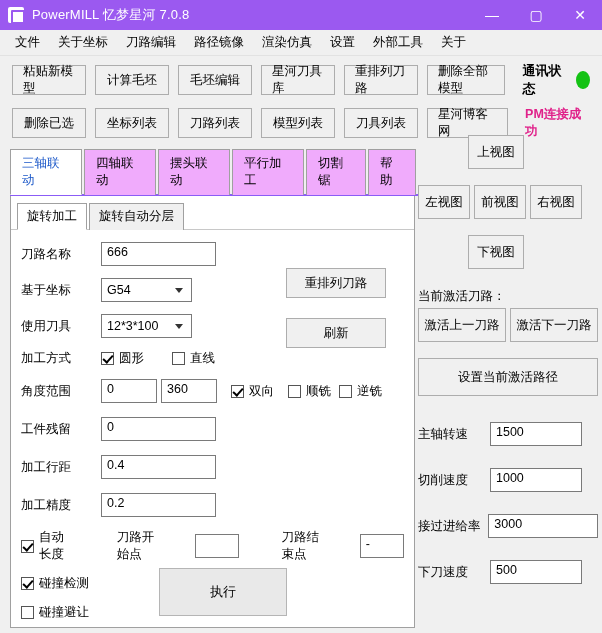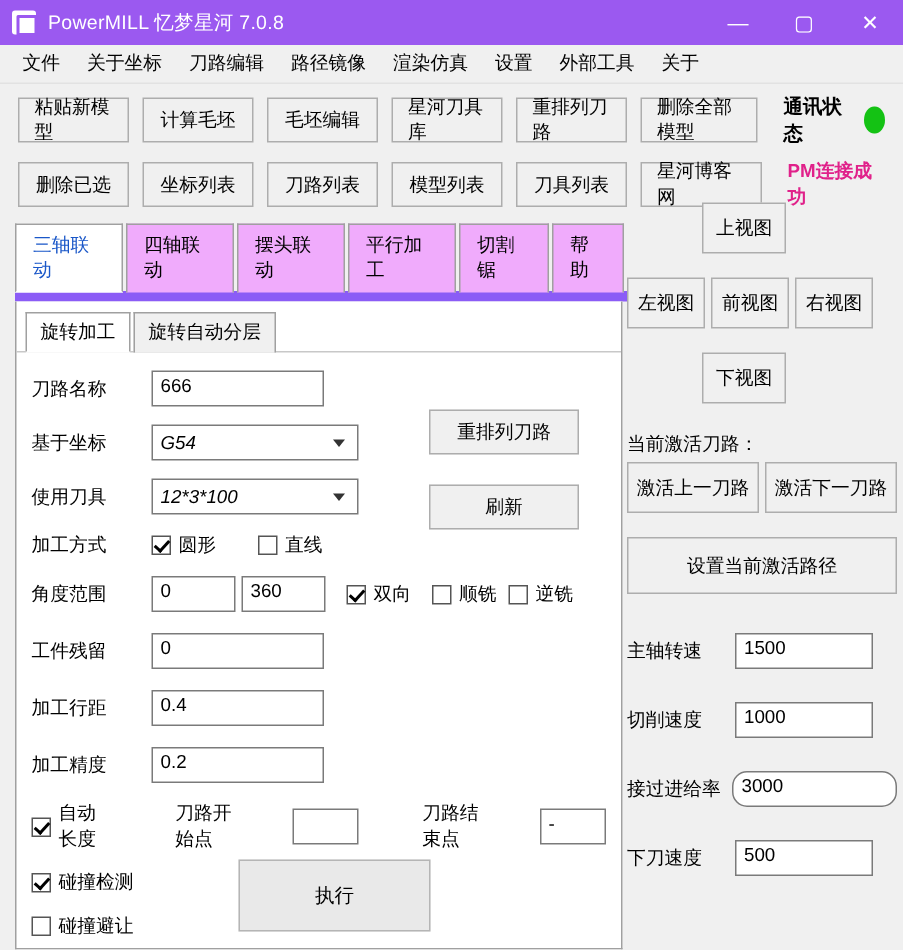--- a/index.html
+++ b/index.html
@@ -45,21 +45,21 @@
     padding:0 10px; font-size:12.5px; display:flex; align-items:center; justify-content:center;
     color:#000;
   }
   .status-label { color:#000000; font-size:13px; font-weight:bold; margin-left:8px; }
   .status-dot { width:18px; height:18px; border-radius:50%; background:#14c214; margin-left:6px; }
   .conn-label { color:#e0218a; font-size:12.5px; font-weight:bold; margin-left:8px; }
   
   .main { display:flex; padding:0; }
   .leftpanel { width:418px; padding:8px 0 0 10px; }
   
-  .tabs { display:flex; border-bottom:7px solid #8b5cf6; }
+  .tabs { display:flex; border-bottom:2px solid #8b5cf6; }
   .tab {
     padding:5px 11px; font-size:12.5px; border:1px solid #a0a0a0; border-bottom:none;
     background:#f0f0f0; margin-right:2px; position:relative; top:1px;
   }
   .tab.active { background:#fff; color:#1a57c8; border-bottom:1px solid #fff; }
   .tab:not(.active){ background:#f0abfc; }
   .tabpanel {
     border:1px solid #a0a0a0; border-top:none; width:405px; height:432px; background:#fff;
     padding:6px 0 0 0; position:relative;
   }
@@ -71,22 +71,22 @@
   .subtab.active { background:#fff; border-bottom:1px solid #fff; }
   .form { padding:12px 10px 0 10px; position:relative; height:395px; }
   .frow { display:flex; align-items:center; margin-bottom:12px; }
   .flabel { width:80px; font-size:12.5px; }
   .inp {
     border:1px solid #7a7a7a; height:24px; background:#fff; font-size:12.5px;
     padding:2px 5px; font-family:"Liberation Sans", sans-serif; color:#000;
   }
   .inp.w115 { width:115px; }
   .sel {
-    border:1px solid #7a7a7a; height:24px; width:138px; background:#fff; font-size:12.5px;
-    display:flex; align-items:center; padding:0 8px 0 5px; position:relative;font-style:italic;
+    border:1px solid #7a7a7a; height:24px; width:91px; background:#fff; font-size:12.5px;
+    display:flex; align-items:center; padding:0 8px 0 5px; position:relative;
   }
   .sel .caret { margin-left:auto; width:0; height:0; border-left:4px solid transparent;
     border-right:4px solid transparent; border-top:5px solid #333; }
   .chk { display:inline-flex; align-items:center; font-size:12.5px; margin-right:14px; }
   .box { width:13px; height:13px; border:1px solid #555; background:#fff; margin-right:5px;
     display:inline-block; position:relative; flex:none; }
   .box.checked:after{
     content:""; position:absolute; left:3px; top:0px; width:4px; height:8px;
     border:solid #000; border-width:0 2px 2px 0; transform:rotate(42deg);
   }
@@ -297,21 +297,21 @@
       <div class="rrow">
         <div class="rlab">主轴转速</div>
         <div class="inp" style="width:92px;">1500</div>
       </div>
       <div class="rrow" style="margin-top:22px;">
         <div class="rlab">切削速度</div>
         <div class="inp" style="width:92px;">1000</div>
       </div>
       <div class="rrow" style="margin-top:22px;">
         <div class="rlab">接过进给率</div>
-        <div class="inp" style="width:112px;border-radius:10px;">3000</div>
+        <div class="inp" style="width:112px;">3000</div>
       </div>
       <div class="rrow" style="margin-top:22px;">
         <div class="rlab">下刀速度</div>
         <div class="inp" style="width:92px;">500</div>
       </div>
     </div>
   </div>
 </div>
 
 </body></html>

